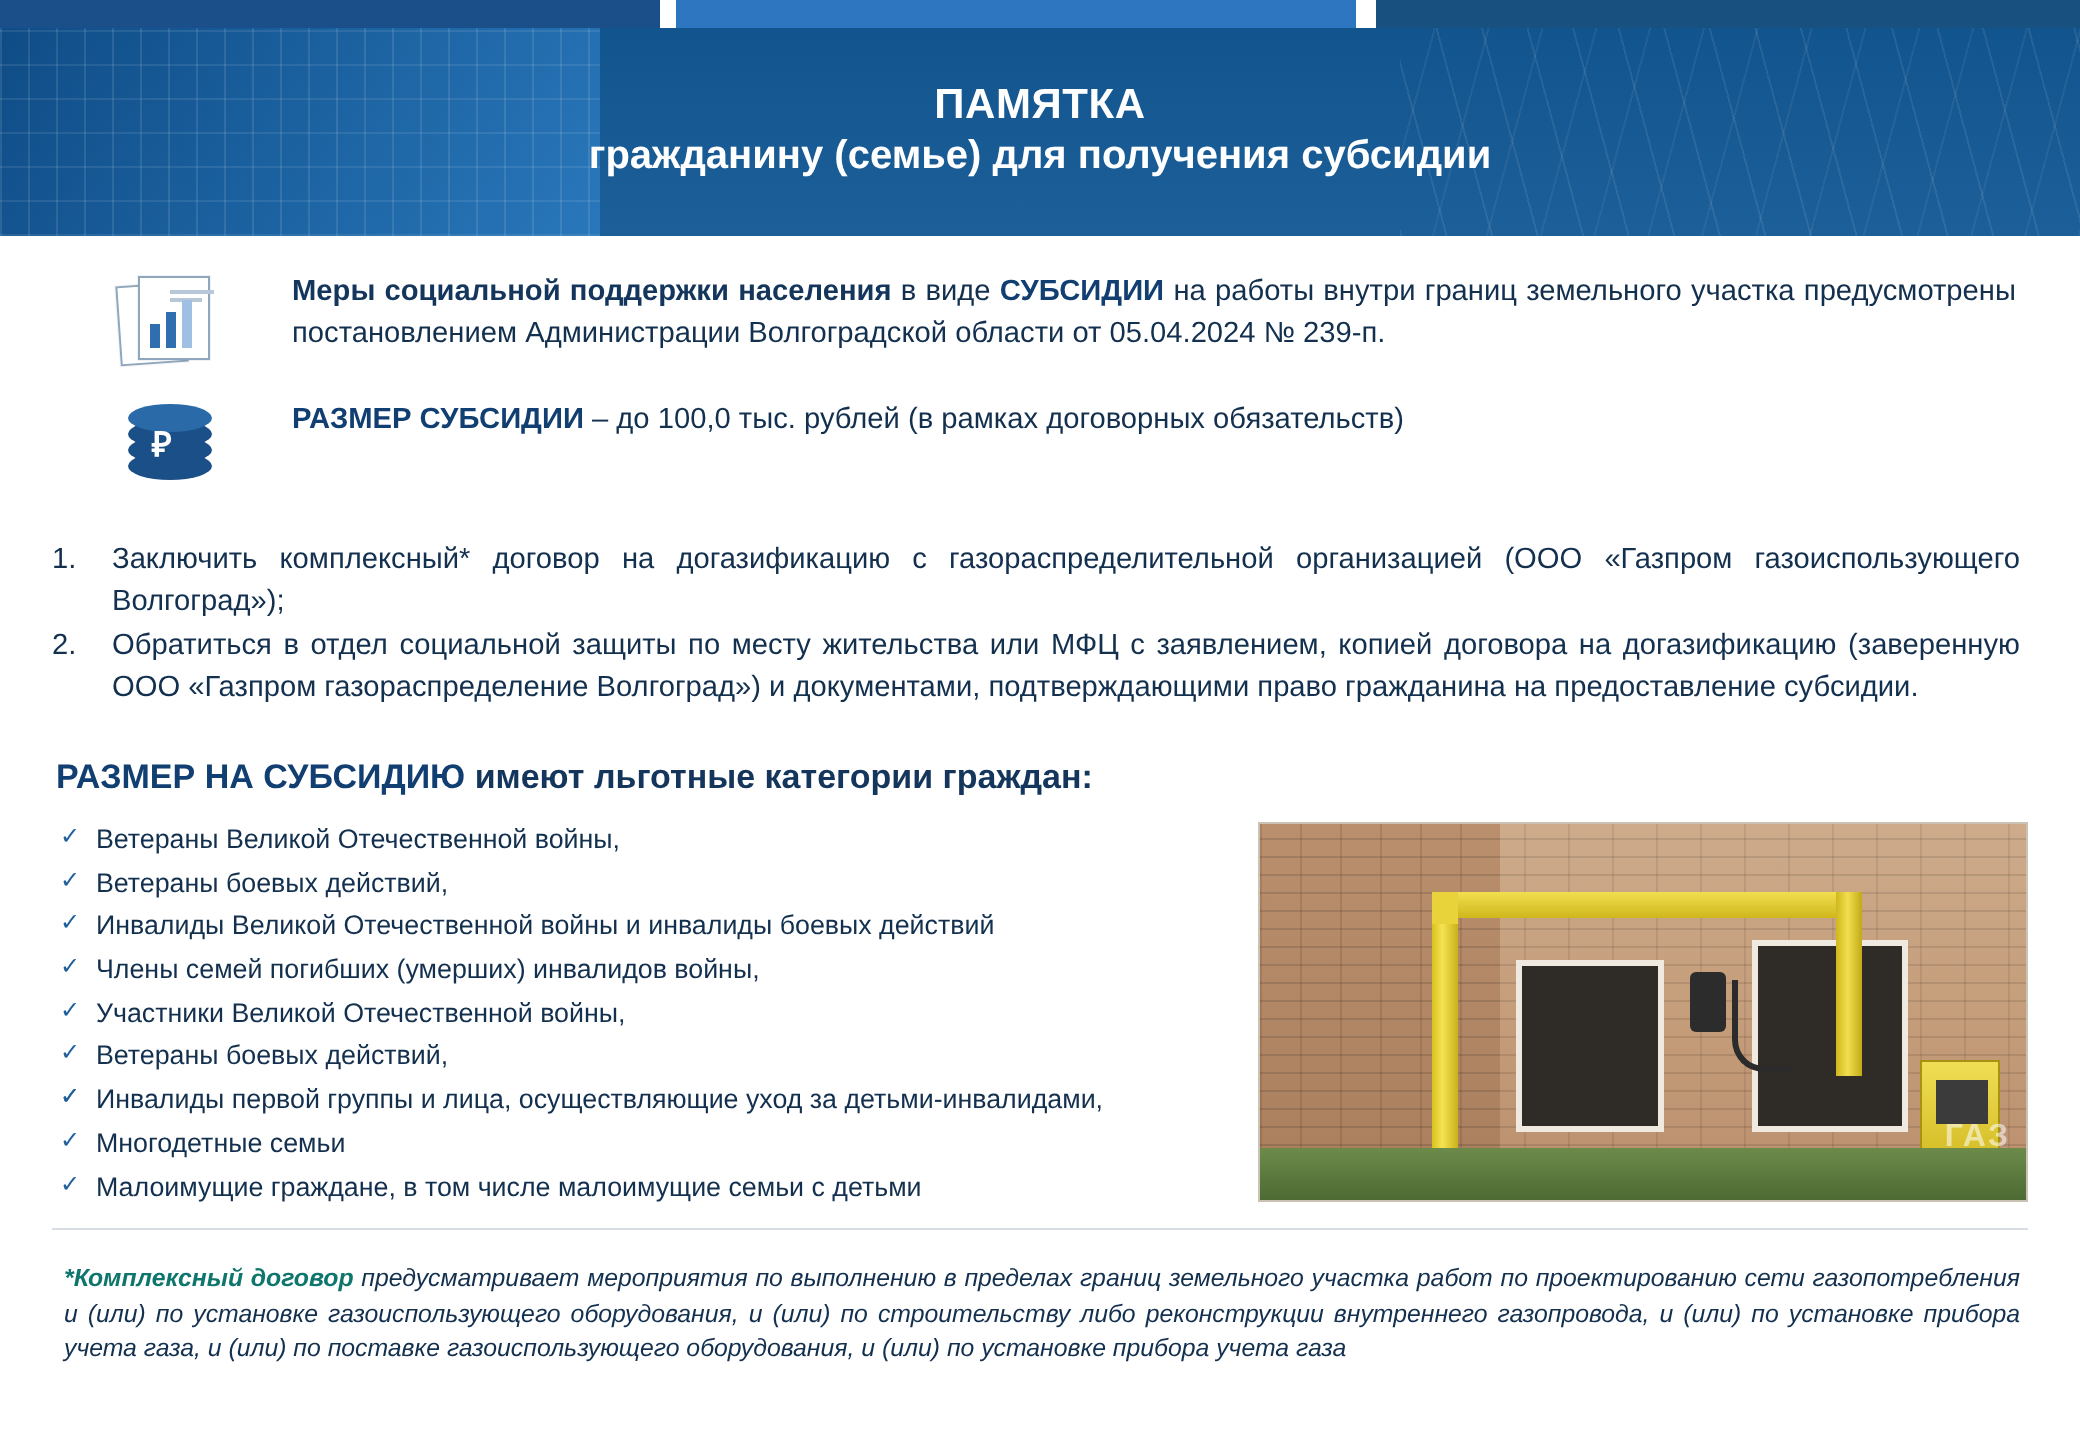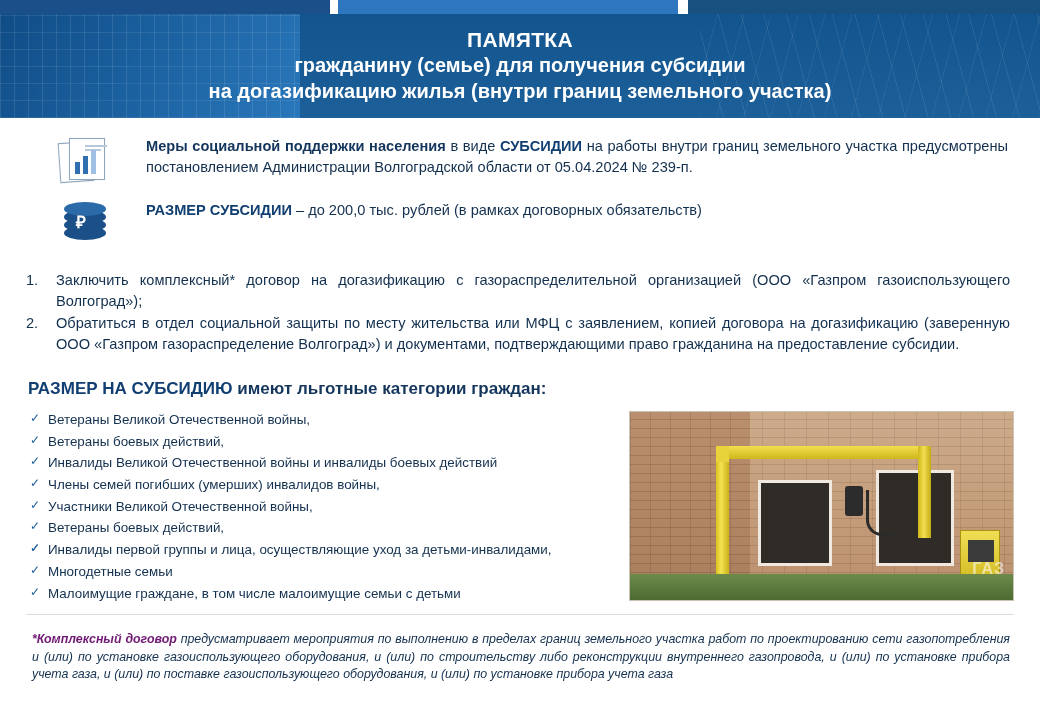--- a/index.html
+++ b/index.html
@@ -327,21 +327,21 @@
   
   .footnote {
     margin-top: 16px;
     padding: 0 30px 0 32px;
     font-size: 12.4px;
     font-style: italic;
     color: #13304f;
     line-height: 1.42;
     text-align: justify;
   }
-  .footnote b { font-weight: bold; color: #701a75; }
+  .footnote b { font-weight: bold; color: #0f766e; }
   .divider-top {
     height: 1px;
     background: #d8dde3;
     margin: 10px 26px 0 26px;
   }
 </style>
 </head>
 <body>
 
 <div class="top-stripe">
@@ -349,21 +349,20 @@
   <div class="stripe-seg seg-gap"></div>
   <div class="stripe-seg seg-b"></div>
   <div class="stripe-seg seg-c"></div>
   <div class="stripe-seg seg-d"></div>
 </div>
 
 <div class="header">
   <div class="header-inner">
     <div class="header-line1">ПАМЯТКА</div>
     <div class="header-line2">гражданину (семье) для получения субсидии</div>
-    <div class="header-line3">на догазификацию жилья (внутри границ земельного участка)</div>
   </div>
 </div>
 
 <div class="content">
 
   <div class="row-measure">
     <div class="icon-col">
       <div class="docs-icon">
         <div class="sheet s1"></div>
         <div class="sheet s2">
@@ -387,21 +386,21 @@
       <div class="coins-icon">
         <div class="coin c1"></div>
         <div class="coin c2"></div>
         <div class="coin c3"></div>
         <div class="coin c4"></div>
         <div class="rub">₽</div>
       </div>
     </div>
     <div class="text-col">
       <div class="para">
-        <span class="b-blue">РАЗМЕР СУБСИДИИ</span><span> – до 200,0 тыс. рублей (в рамках договорных обязательств)</span>
+        <span class="b-blue">РАЗМЕР СУБСИДИИ</span><span> – до 100,0 тыс. рублей (в рамках договорных обязательств)</span>
       </div>
     </div>
   </div>
 
   <div class="steps-block">
     <div class="steps-list">
       <div class="step">
         <div class="step-num">1.</div>
         <div class="step-txt">Заключить комплексный* договор на догазификацию с газораспределительной организацией (ООО «Газпром газоиспользующего Волгоград»);</div>
       </div>

